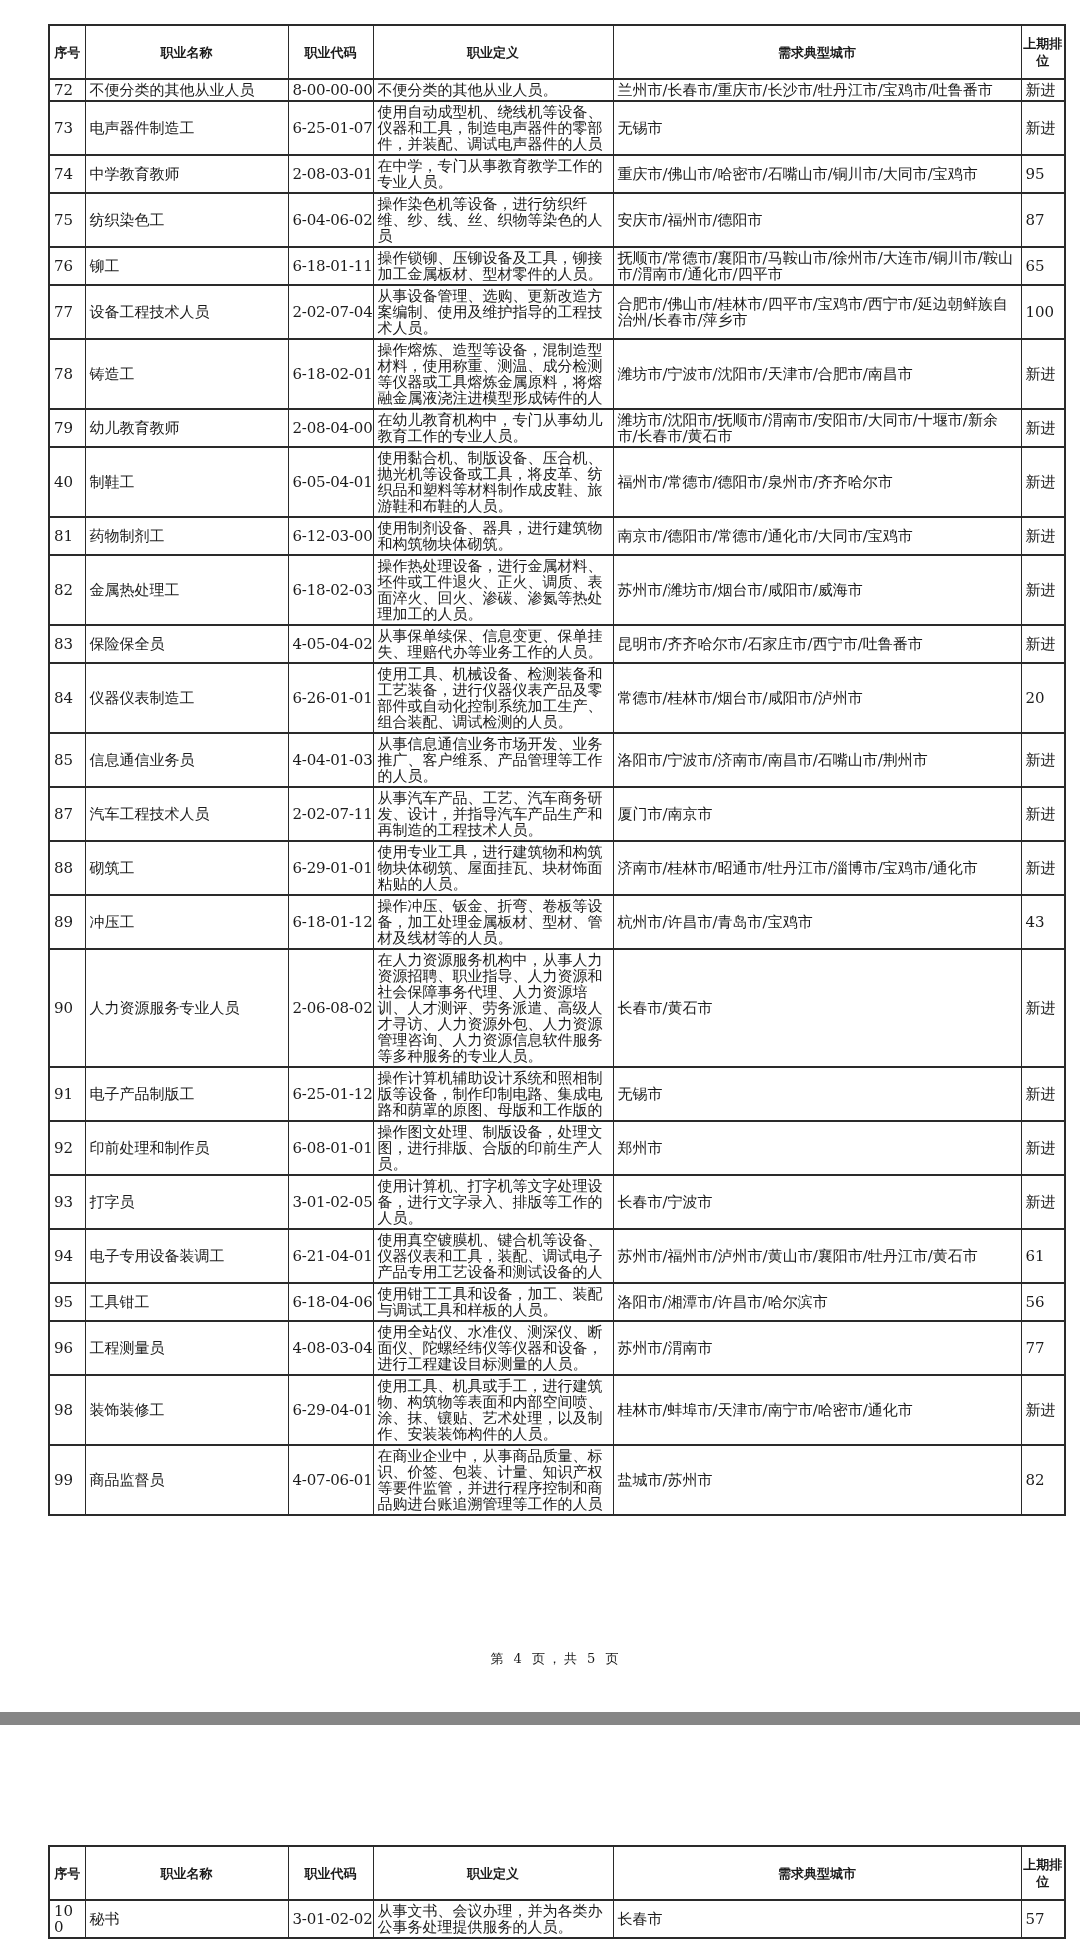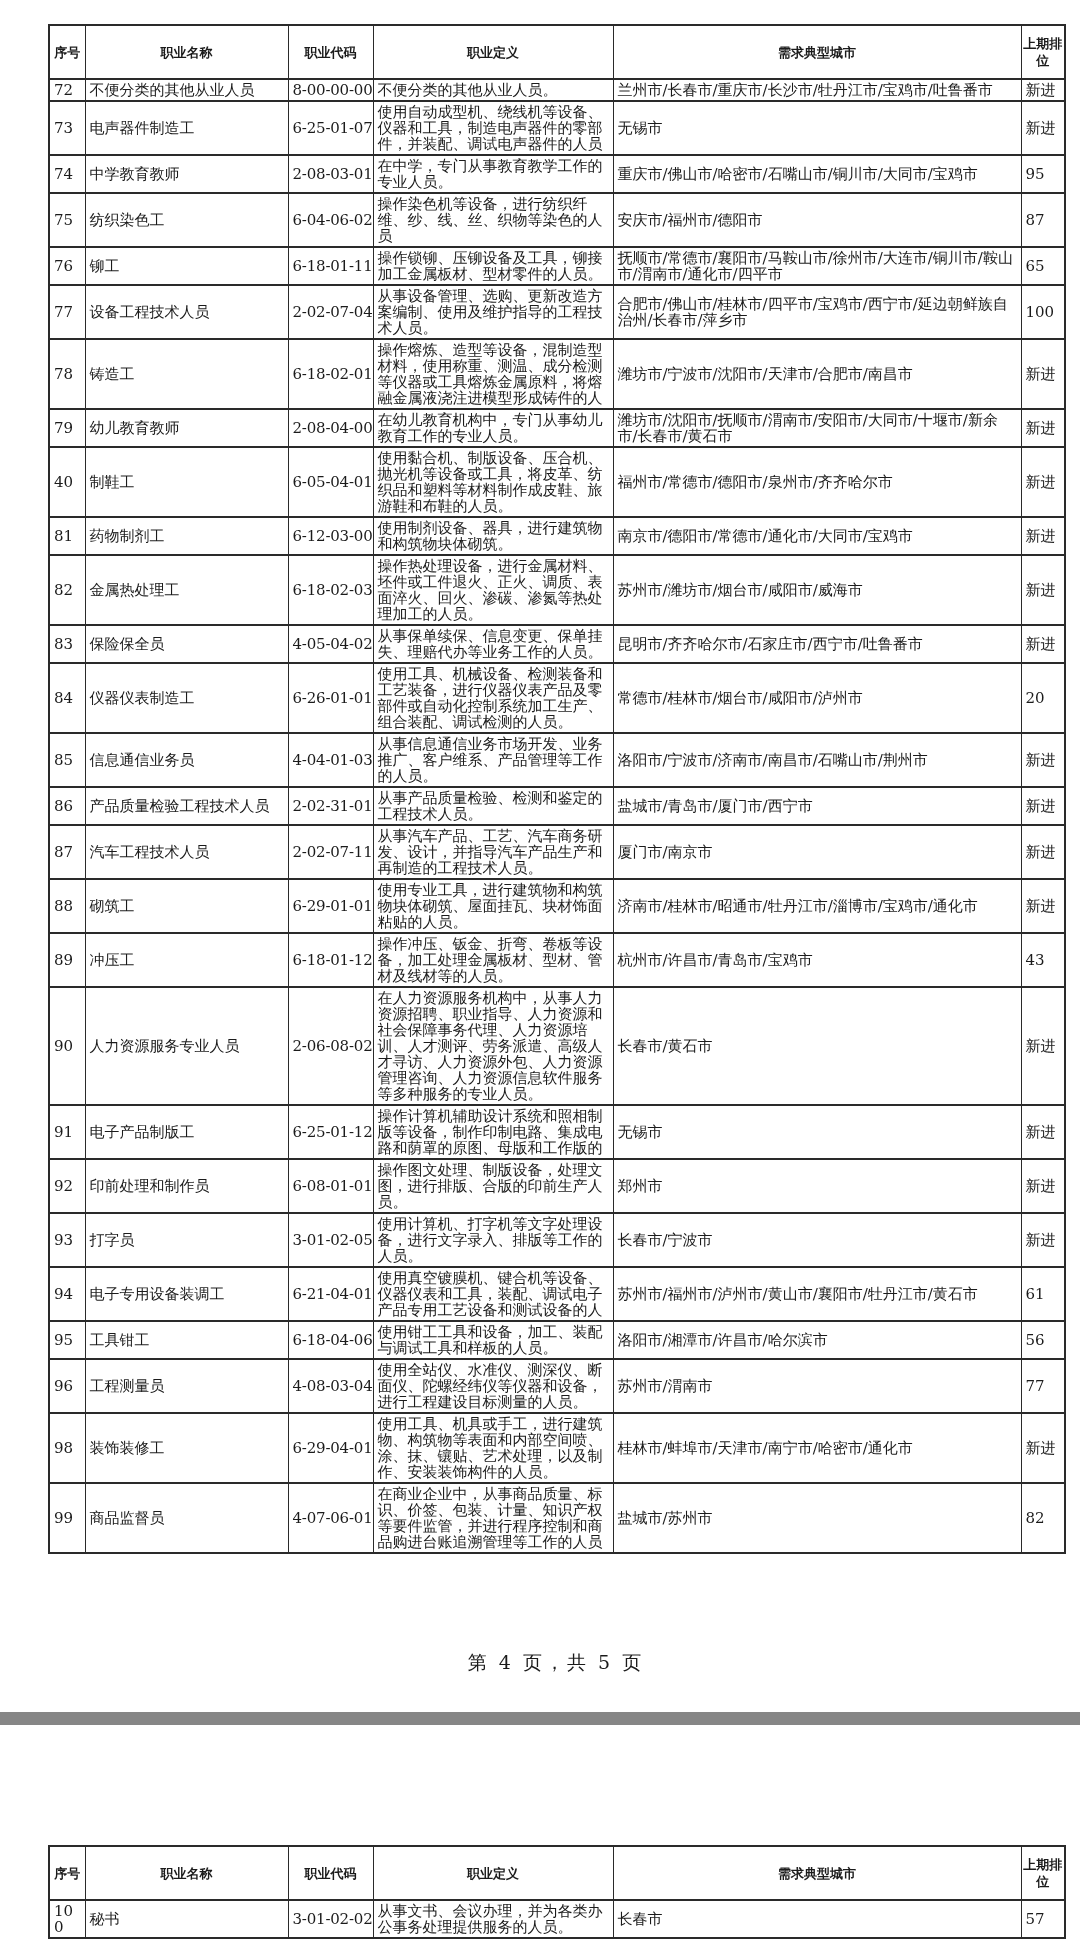--- a/index.html
+++ b/index.html
@@ -26,21 +26,21 @@
     font-size:15px;line-height:16px;padding:2px 4px;vertical-align:middle;
     word-break:break-all;
   }
   td.col-no{text-align:left;padding:2px 1px;}
   td.col-code{text-align:left;white-space:nowrap;letter-spacing:-0.2px;padding:2px 1px;font-size:14.5px;}
   td.col-def{padding:2px 5px;}
   td.col-cities{padding:2px 5px;}
   td.col-rank{text-align:left;padding:2px 1px;}
   .footer{
     position:absolute;left:48px;width:1016px;top:1650px;
-    text-align:center;font-size:19px;letter-spacing:3px;
+    text-align:center;font-size:13px;letter-spacing:3px;
   }
   .page-divider{
     position:absolute;left:0;top:1712px;width:1080px;height:13px;
   }
 </style>
 </head>
 <body>
 
 <div class="page">
 
@@ -170,28 +170,20 @@
         </tr>
         <tr>
           <td class="col-no">85</td>
           <td class="col-name">信息通信业务员</td>
           <td class="col-code">4-04-01-03</td>
           <td class="col-def">从事信息通信业务市场开发、业务推广、客户维系、产品管理等工作的人员。</td>
           <td class="col-cities">洛阳市/宁波市/济南市/南昌市/石嘴山市/荆州市</td>
           <td class="col-rank">新进</td>
         </tr>
         <tr>
-          <td class="col-no">86</td>
-          <td class="col-name">产品质量检验工程技术人员</td>
-          <td class="col-code">2-02-31-01</td>
-          <td class="col-def">从事产品质量检验、检测和鉴定的工程技术人员。</td>
-          <td class="col-cities">盐城市/青岛市/厦门市/西宁市</td>
-          <td class="col-rank">新进</td>
-        </tr>
-        <tr>
           <td class="col-no">87</td>
           <td class="col-name">汽车工程技术人员</td>
           <td class="col-code">2-02-07-11</td>
           <td class="col-def">从事汽车产品、工艺、汽车商务研发、设计，并指导汽车产品生产和再制造的工程技术人员。</td>
           <td class="col-cities">厦门市/南京市</td>
           <td class="col-rank">新进</td>
         </tr>
         <tr>
           <td class="col-no">88</td>
           <td class="col-name">砌筑工</td>

